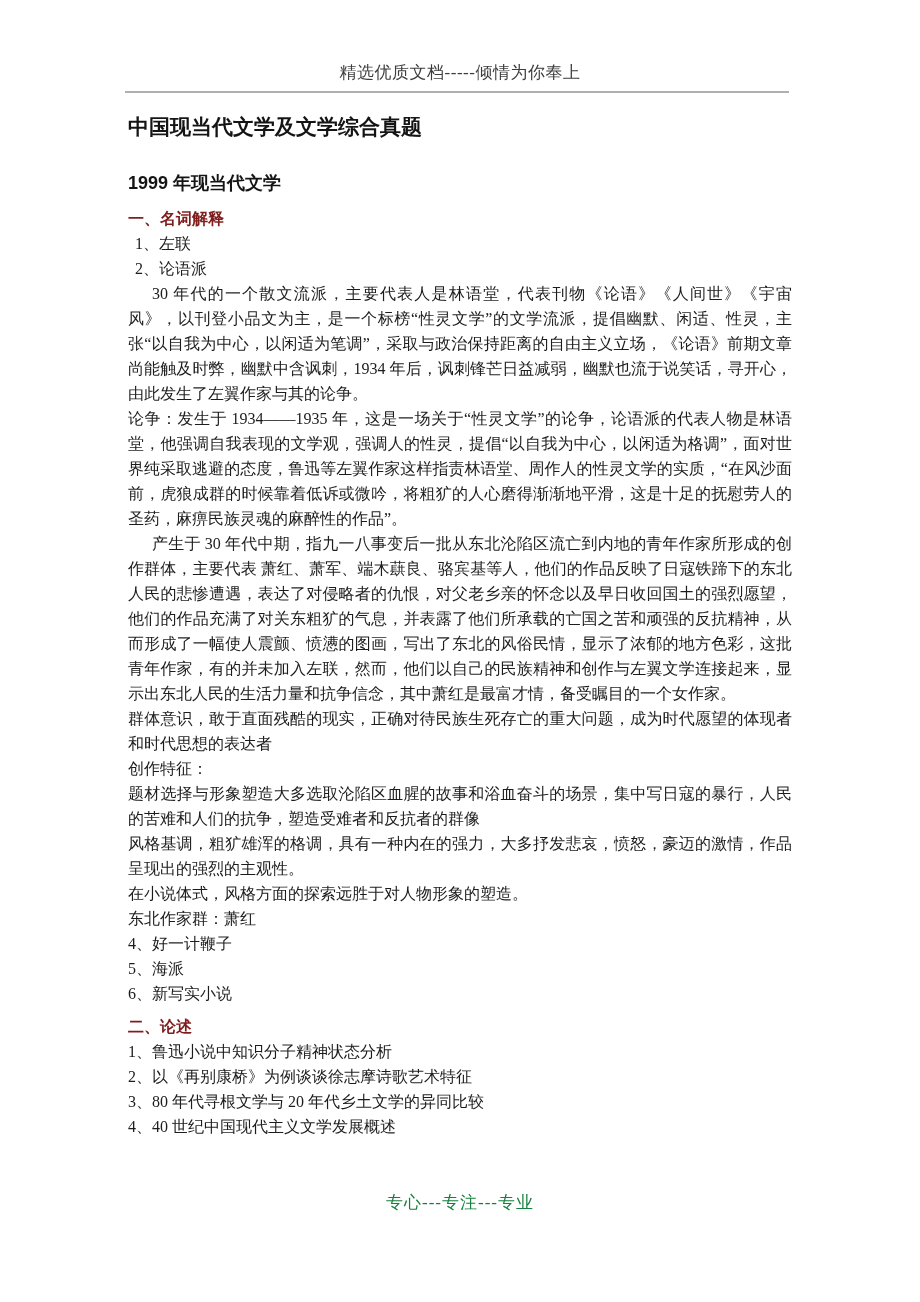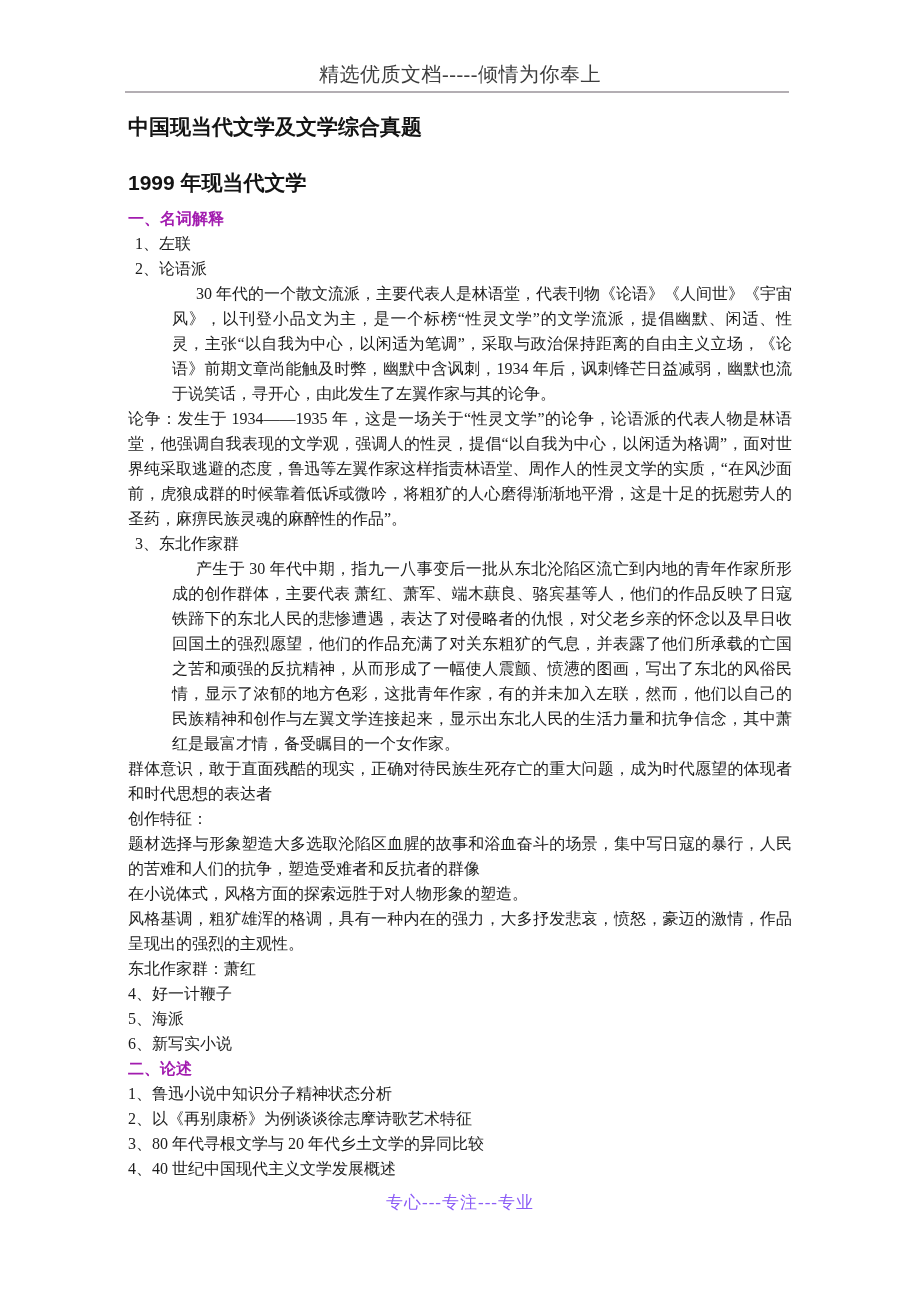--- a/index.html
+++ b/index.html
@@ -9,21 +9,21 @@
     height: 1302px;
     background: #ffffff;
     font-family: "Liberation Serif", "DejaVu Serif", serif;
     color: #1c1c1c;
     overflow: hidden;
   }
   .header-text {
     position: absolute;
     top: 61px; left: 0; width: 100%;
     text-align: center;
-    font-size: 20px;
+    font-size: 17px;
     letter-spacing: 0.5px;
     color: #3d3d3d;
   }
   .header-rule {
     position: absolute;
     top: 91px; left: 125px; width: 664px;
     height: 0;
     border-top: 2px solid #b3aeb3;
   }
   .content {
@@ -33,47 +33,48 @@
   .doc-title {
     font-family: "Liberation Sans", "DejaVu Sans", sans-serif;
     font-size: 21px;
     font-weight: bold;
     line-height: 30px;
     margin: 0 0 0 0;
     color: #141414;
   }
   .doc-subtitle {
     font-family: "Liberation Sans", "DejaVu Sans", sans-serif;
-    font-size: 21px;
+    font-size: 18px;
     font-weight: bold;
     line-height: 30px;
     margin: 26px 0 0 0;
     color: #141414;
   }
   .blocks { margin-top: 8px; }
   .blk {
     font-size: 16px;
     line-height: 25px;
     text-align: justify;
     margin: 0;
   }
   .blk.heading {
     font-family: "Liberation Sans", "DejaVu Sans", sans-serif;
     font-weight: bold;
-    color: #a21caf;
+    color: #7f1d1d;
+    margin-top: 8px;
   }
   .blk.item-indent { padding-left: 7px; }
-  .blk.para-first-indent { text-indent: 24px; margin-left: 44px; }
+  .blk.para-first-indent { text-indent: 24px; }
   .footer-text {
     position: absolute;
     top: 1191px; left: 0; width: 100%;
     text-align: center;
     font-size: 17px;
     letter-spacing: 1px;
-    color: #8b5cf6;
+    color: #15803d;
   }
 </style>
 </head>
 <body>
 
 <div class="page">
 
   <div class="header-text">精选优质文档-----倾情为你奉上</div>
 
   <div class="header-rule"></div>
@@ -82,27 +83,26 @@
     <h1 class="doc-title">中国现当代文学及文学综合真题</h1>
 
     <h2 class="doc-subtitle">1999 年现当代文学</h2>
 
     <div class="blocks">
         <div class="blk heading">一、名词解释</div>
         <div class="blk item item-indent">1、左联</div>
         <div class="blk item item-indent">2、论语派</div>
         <div class="blk para para-first-indent">30 年代的一个散文流派，主要代表人是林语堂，代表刊物《论语》《人间世》《宇宙风》，以刊登小品文为主，是一个标榜“性灵文学”的文学流派，提倡幽默、闲适、性灵，主张“以自我为中心，以闲适为笔调”，采取与政治保持距离的自由主义立场，《论语》前期文章尚能触及时弊，幽默中含讽刺，1934 年后，讽刺锋芒日益减弱，幽默也流于说笑话，寻开心，由此发生了左翼作家与其的论争。</div>
         <div class="blk para">论争：发生于 1934——1935 年，这是一场关于“性灵文学”的论争，论语派的代表人物是林语堂，他强调自我表现的文学观，强调人的性灵，提倡“以自我为中心，以闲适为格调”，面对世界纯采取逃避的态度，鲁迅等左翼作家这样指责林语堂、周作人的性灵文学的实质，“在风沙面前，虎狼成群的时候靠着低诉或微吟，将粗犷的人心磨得渐渐地平滑，这是十足的抚慰劳人的圣药，麻痹民族灵魂的麻醉性的作品”。</div>
-        <div class="blk item item-indent">3、东北作家群</div>
         <div class="blk para para-first-indent">产生于 30 年代中期，指九一八事变后一批从东北沦陷区流亡到内地的青年作家所形成的创作群体，主要代表 萧红、萧军、端木蕻良、骆宾基等人，他们的作品反映了日寇铁蹄下的东北人民的悲惨遭遇，表达了对侵略者的仇恨，对父老乡亲的怀念以及早日收回国土的强烈愿望，他们的作品充满了对关东粗犷的气息，并表露了他们所承载的亡国之苦和顽强的反抗精神，从而形成了一幅使人震颤、愤懑的图画，写出了东北的风俗民情，显示了浓郁的地方色彩，这批青年作家，有的并未加入左联，然而，他们以自己的民族精神和创作与左翼文学连接起来，显示出东北人民的生活力量和抗争信念，其中萧红是最富才情，备受瞩目的一个女作家。</div>
         <div class="blk para">群体意识，敢于直面残酷的现实，正确对待民族生死存亡的重大问题，成为时代愿望的体现者和时代思想的表达者</div>
         <div class="blk para">创作特征：</div>
         <div class="blk para">题材选择与形象塑造大多选取沦陷区血腥的故事和浴血奋斗的场景，集中写日寇的暴行，人民的苦难和人们的抗争，塑造受难者和反抗者的群像</div>
+        <div class="blk para">风格基调，粗犷雄浑的格调，具有一种内在的强力，大多抒发悲哀，愤怒，豪迈的激情，作品呈现出的强烈的主观性。</div>
         <div class="blk para">在小说体式，风格方面的探索远胜于对人物形象的塑造。</div>
-        <div class="blk para">风格基调，粗犷雄浑的格调，具有一种内在的强力，大多抒发悲哀，愤怒，豪迈的激情，作品呈现出的强烈的主观性。</div>
         <div class="blk para">东北作家群：萧红</div>
         <div class="blk item">4、好一计鞭子</div>
         <div class="blk item">5、海派</div>
         <div class="blk item">6、新写实小说</div>
         <div class="blk heading">二、论述</div>
         <div class="blk item">1、鲁迅小说中知识分子精神状态分析</div>
         <div class="blk item">2、以《再别康桥》为例谈谈徐志摩诗歌艺术特征</div>
         <div class="blk item">3、80 年代寻根文学与 20 年代乡土文学的异同比较</div>
         <div class="blk item">4、40 世纪中国现代主义文学发展概述</div>
       </div>

